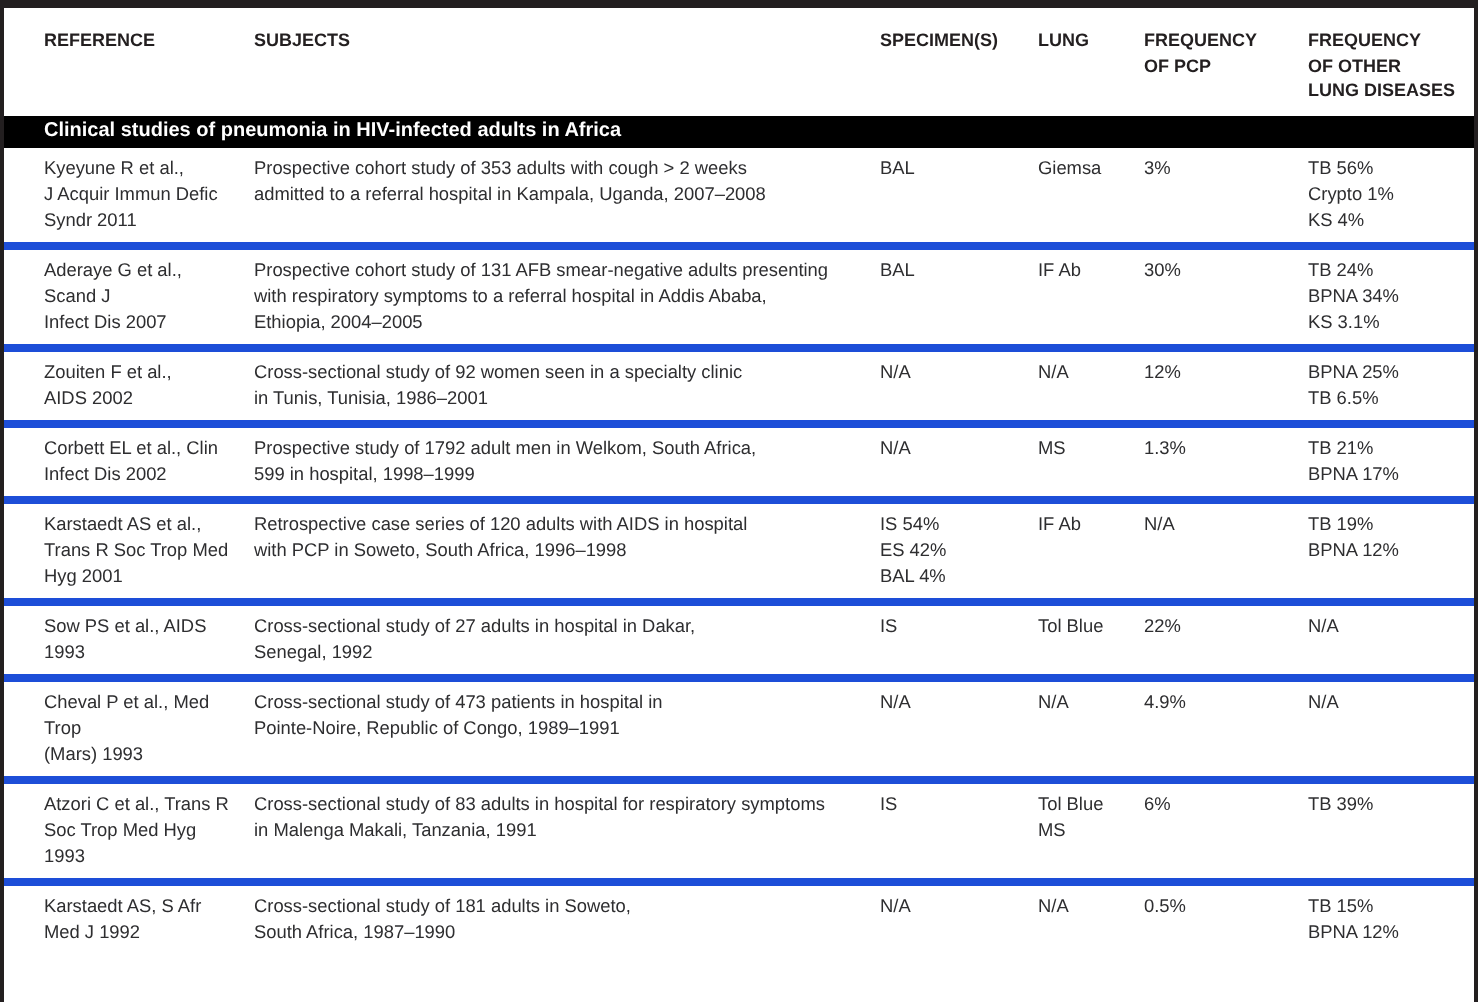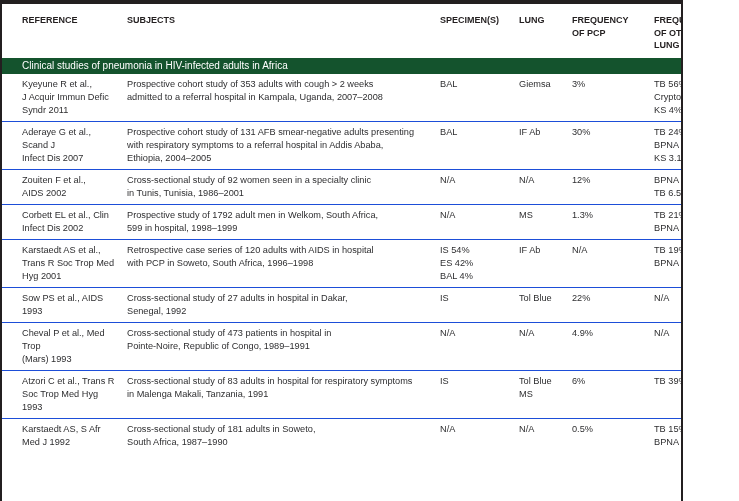--- a/index.html
+++ b/index.html
@@ -1,18 +1,18 @@
 <!DOCTYPE html>
 <html><head>
 <meta charset="utf-8">
 <style>
   html, body { margin: 0; padding: 0; background: #ffffff; }
   .frame {
     position: relative;
-    width: 683px;
+    width: 739px;
     height: 501px;
     box-sizing: border-box;
     background: #ffffff;
     border-top: 4px solid #231f20;
     border-left: 2px solid #231f20;
     border-right: 2px solid #231f20;
     overflow: hidden;
     font-family: "Liberation Sans", "DejaVu Sans", sans-serif;
     color: #2e2e30;
   }
@@ -39,29 +39,29 @@
   th {
     font-size: 9px;
     line-height: 12.5px;
     font-weight: bold;
     color: #231f20;
     padding-top: 10px;
     padding-bottom: 6px;
   }
   th:first-child, td:first-child { padding-left: 20px; }
   tr.section td {
-    background: #14532d;
+    background: #000000;
     color: #ffffff;
     font-size: 10px;
-    font-weight: normal;
+    font-weight: bold;
     line-height: 11px;
     padding: 2px 0 3px 20px;
     white-space: normal;
   }
-  tbody tr.datarow + tr.datarow td { border-top: 1px solid #1d4ed8; }
+  tbody tr.datarow + tr.datarow td { border-top: 4px solid #1d4ed8; }
 </style>
 </head>
 <body>
 
 <div class="frame">
   <table class="studies">
     <colgroup>
       <col class="c1">
         <col class="c2">
         <col class="c3">

